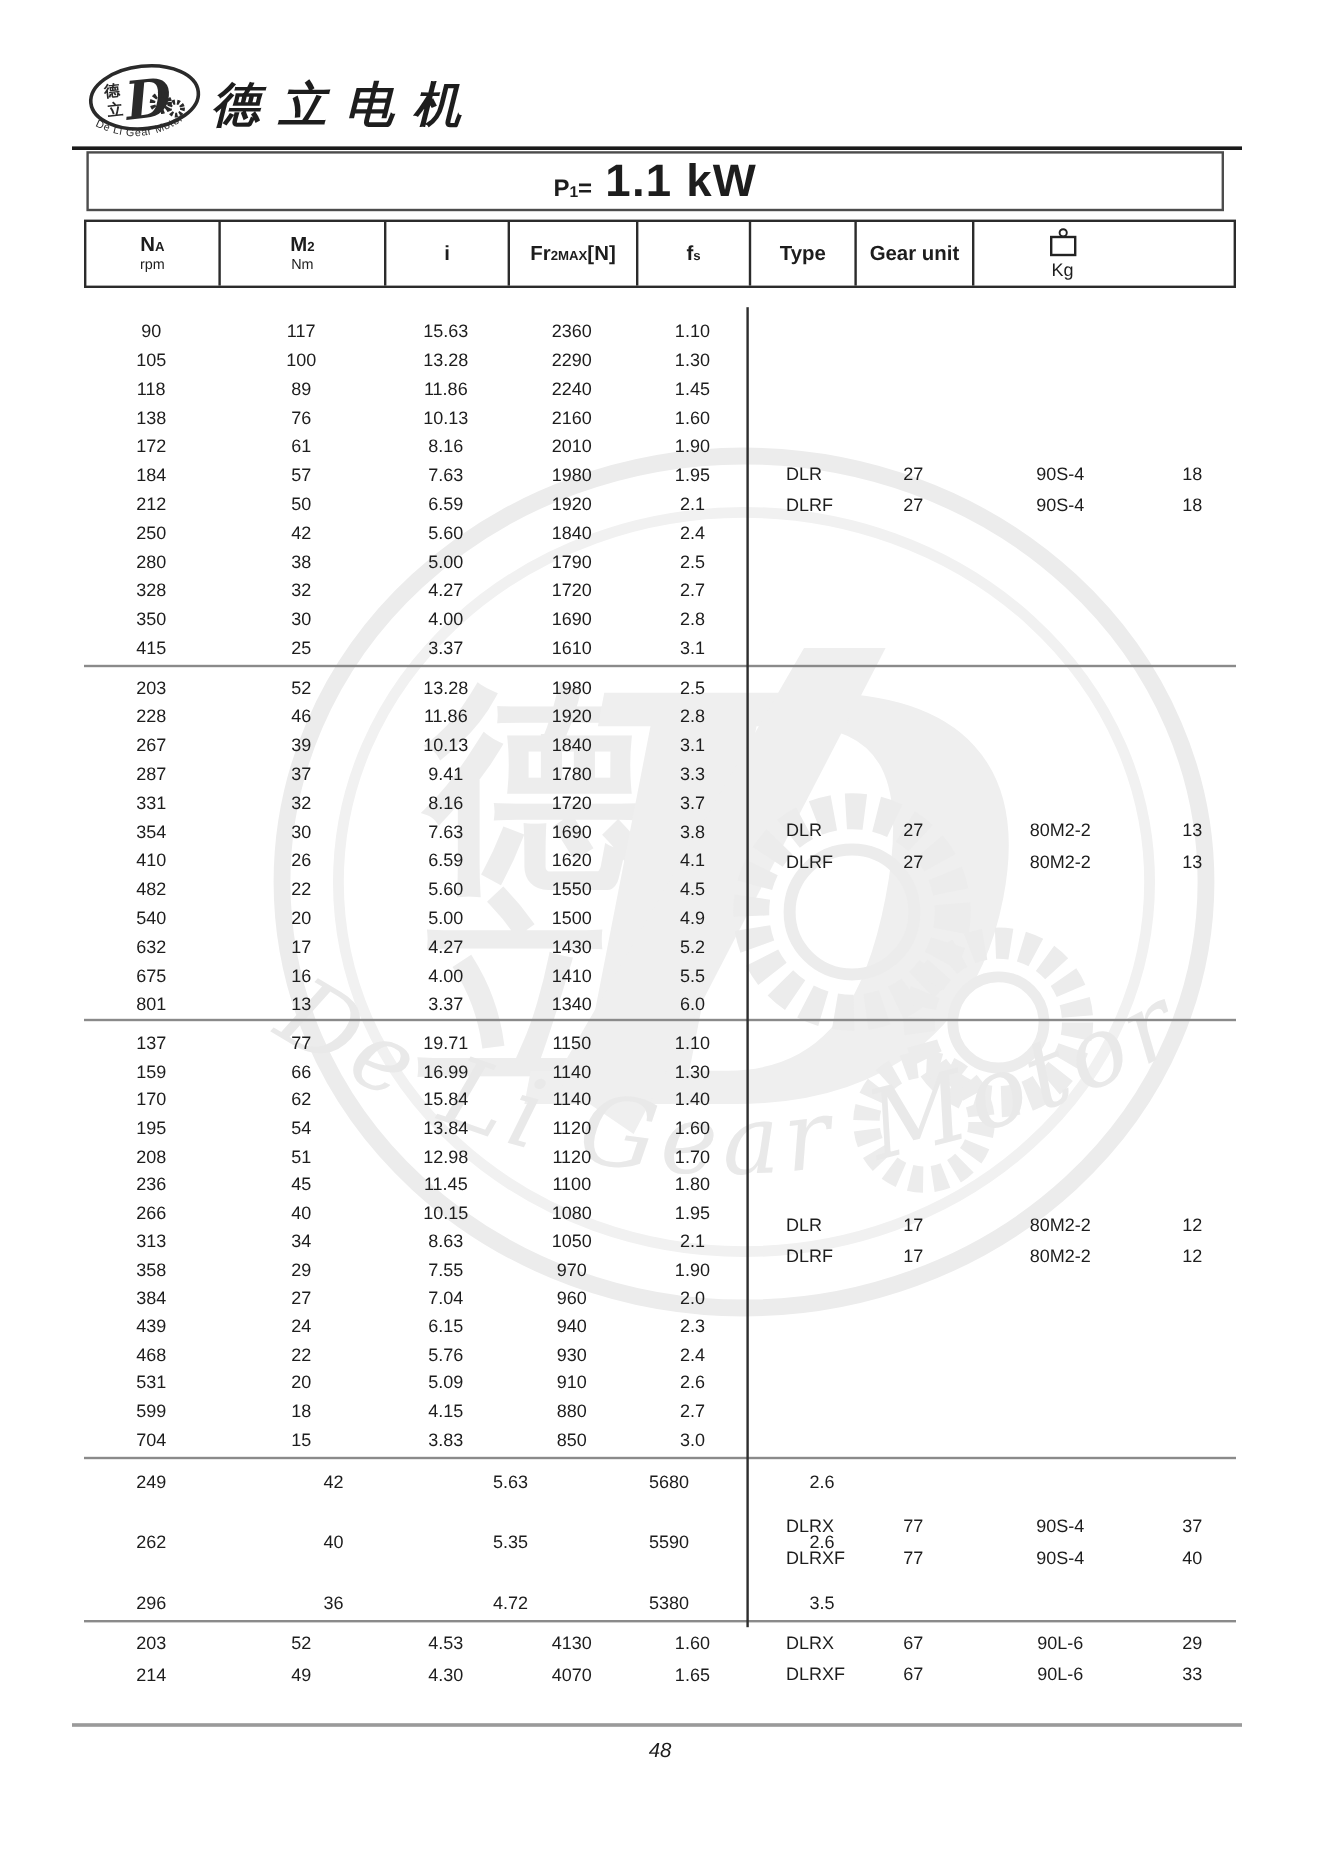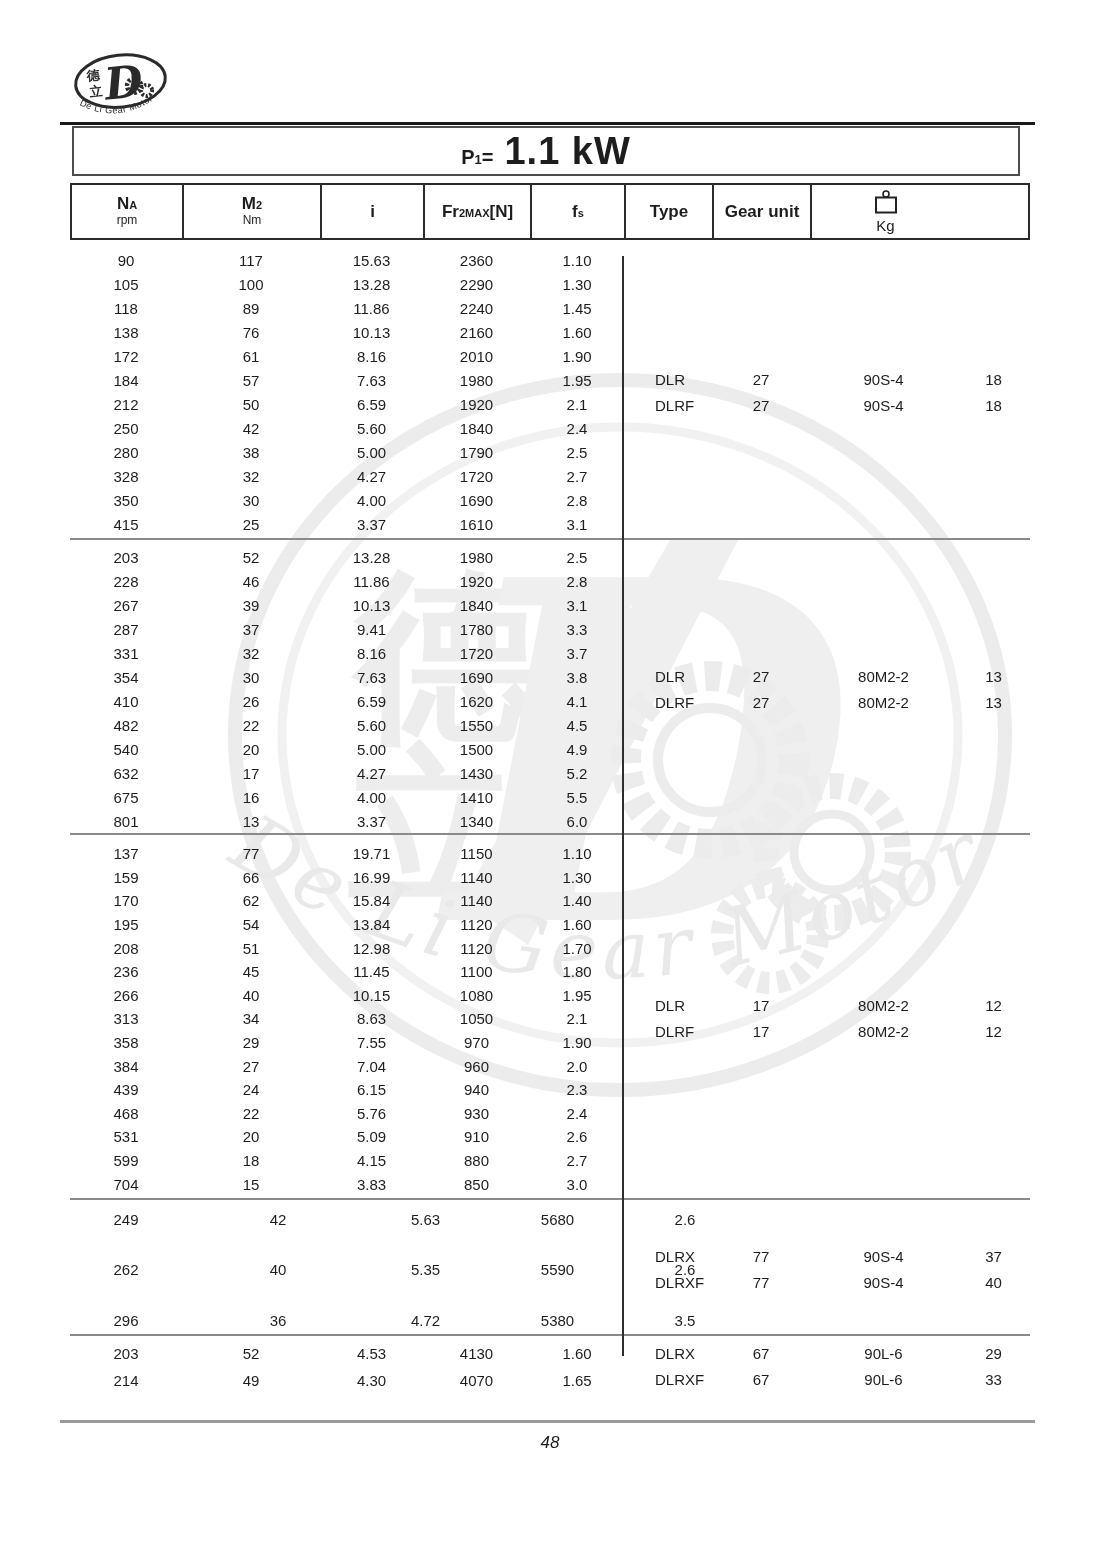--- a/index.html
+++ b/index.html
@@ -40,21 +40,21 @@
   .table-body{position:relative;margin-left:70px;width:960px;}
   .wm{position:absolute;left:0;top:0;z-index:0;pointer-events:none;}
   .vline{position:absolute;left:552px;top:16px;width:2px;height:1100px;background:#2e2e2e;z-index:2;}
   .blocks{position:relative;z-index:1;}
   .block{display:flex;border-bottom:2px solid #8a8a8a;box-sizing:border-box;}
   .left-grid{width:554px;display:grid;grid-template-columns:112px 138px 103px 107px 94px;}
   .right-grid{flex:1;display:grid;grid-template-columns:88px 98px 147px 73px;
               align-content:center;grid-auto-rows:26px;}
   .cell{display:flex;align-items:center;justify-content:center;font-size:15px;}
   .right-grid .c0{justify-content:flex-start;padding-left:31px;}
-  .b1 .left-grid{grid-auto-rows:24px;} .b1{padding-top:8px;padding-bottom:2px;text-align:right;}
+  .b1 .left-grid{grid-auto-rows:24px;} .b1{padding-top:24px;padding-bottom:2px;text-align:right;}
   .b2 .left-grid{grid-auto-rows:24px;} .b2{padding-top:5px;}
   .b3 .left-grid{grid-auto-rows:23.6px;} .b3{padding-top:7px;padding-bottom:2px;}
   .b4 .left-grid{grid-auto-rows:23.3px;gap:27px;} .b4{padding-top:8px;padding-bottom:2px;}
   .b5 .left-grid{grid-auto-rows:27px;} .b5{padding-top:4px;padding-bottom:6px;border-bottom:none;}
 
   
   .footer-line{margin:20px 65px 0 60px;height:3px;background:#9a9a9a;}
   .page-num{margin-left:70px;width:960px;text-align:center;margin-top:10px;font-size:17px;font-style:italic;}
 </style>
 </head>
@@ -72,20 +72,21 @@
         <g stroke="#2a2a2a" fill="none">
           <circle cx="66" cy="37" r="7" stroke-width="4.5" stroke-dasharray="2.6 1.9"></circle>
           <circle cx="78" cy="43" r="5.5" stroke-width="4" stroke-dasharray="2.2 1.7"></circle>
         </g>
         <path id="logoArc" d="M 6,48 Q 52,80 100,42" fill="none" stroke="none"></path>
         <text font-size="9" fill="#2a2a2a" letter-spacing="0.6">
           <textPath href="#logoArc" xlink:href="#logoArc" startOffset="4">De Li Gear Motor</textPath>
         </text>
       </g>
     </svg>
+    <div class="brand-name">德立电机</div>
     <div class="brand-rule"></div>
   </div>
 
 
   <div class="power-box">
     <span class="pp">P</span>
       <sub>1</sub>
       <span class="pp">=</span>
       <span class="power-val">1.1 kW</span>
   </div>

